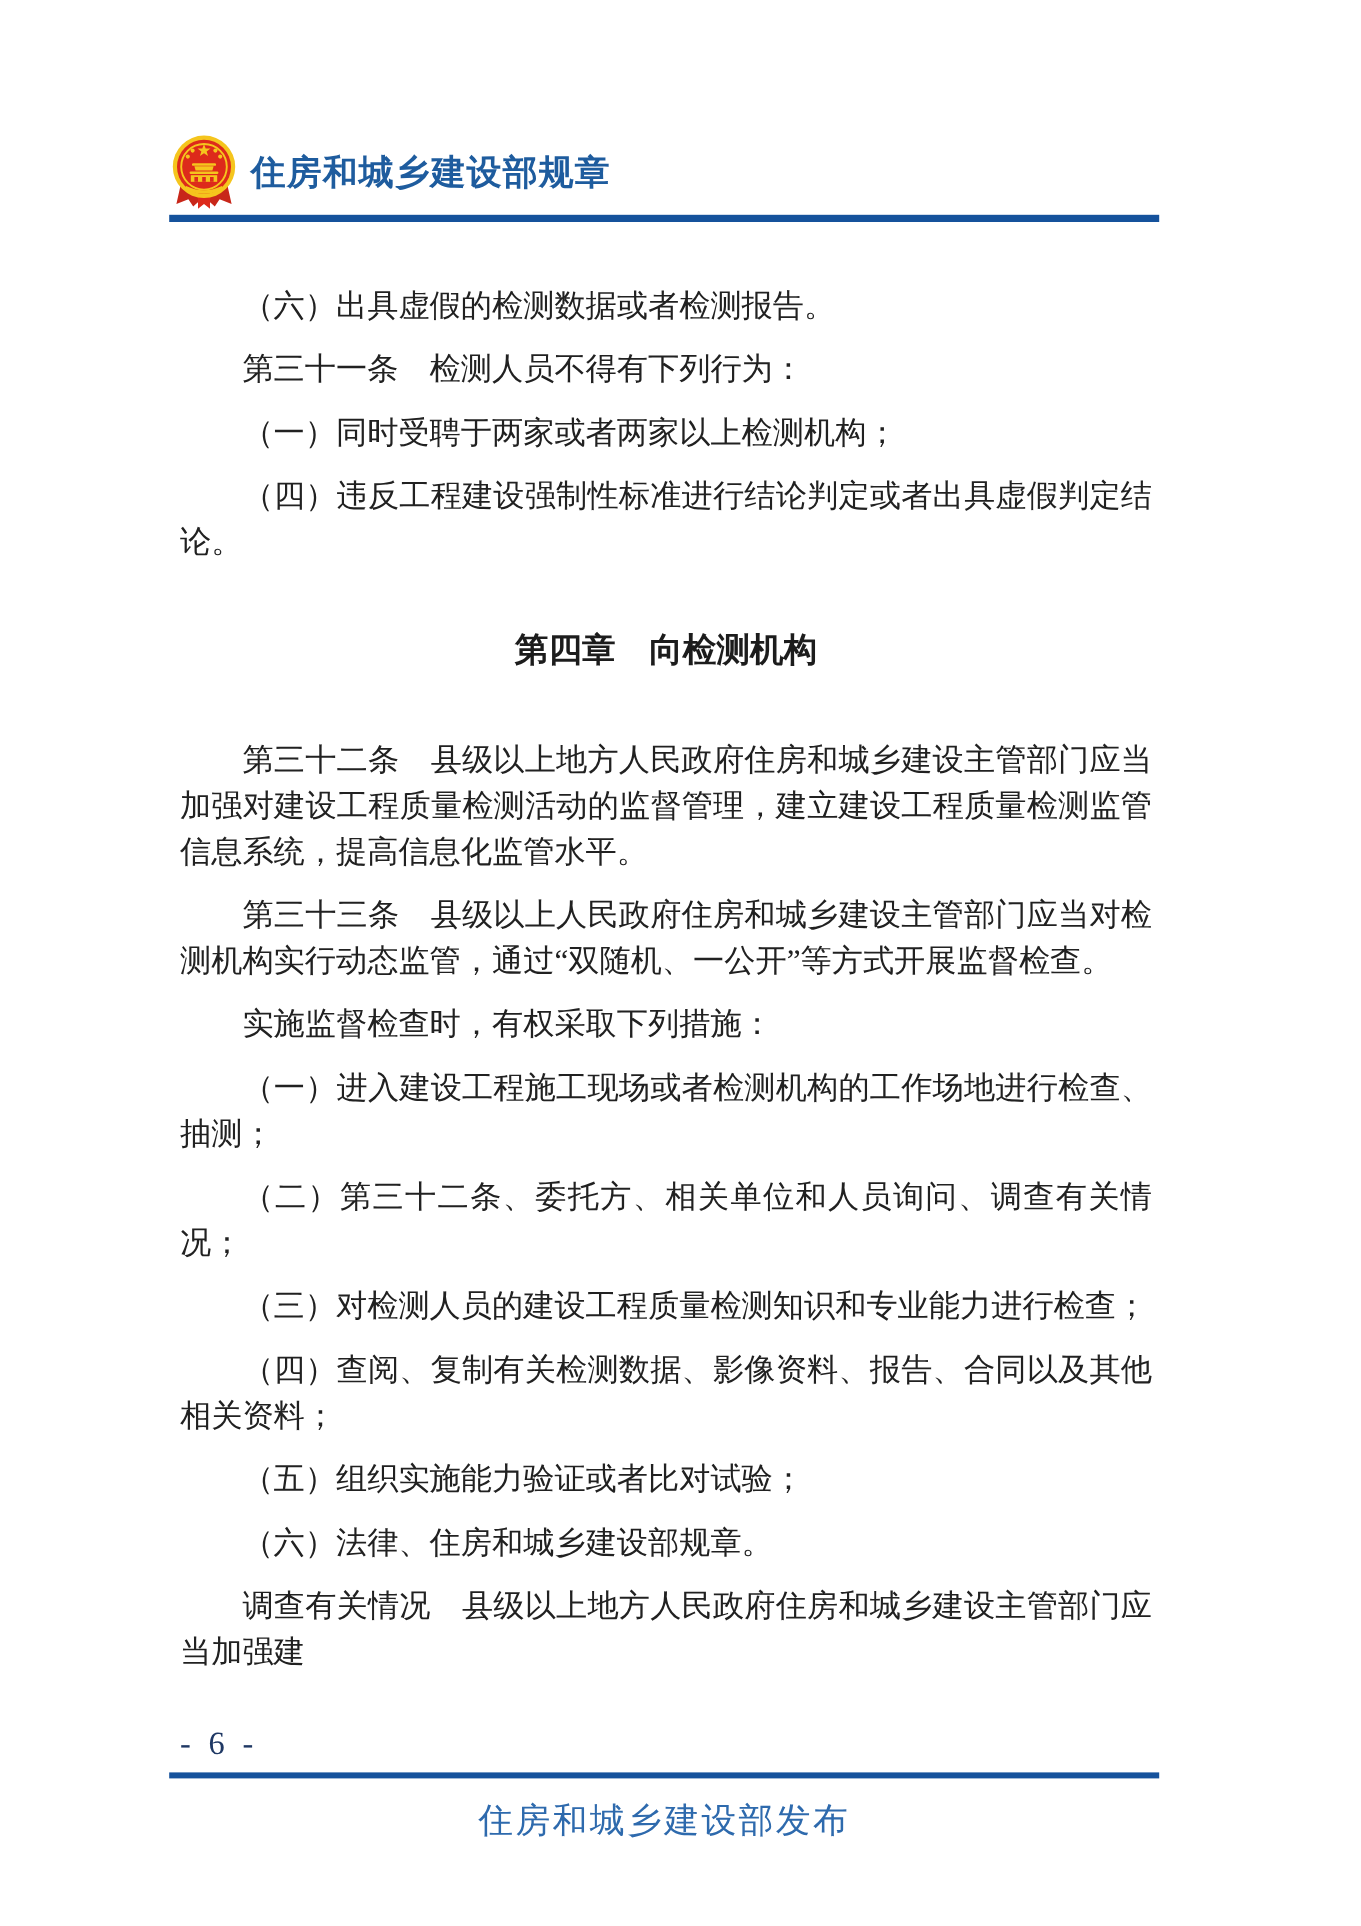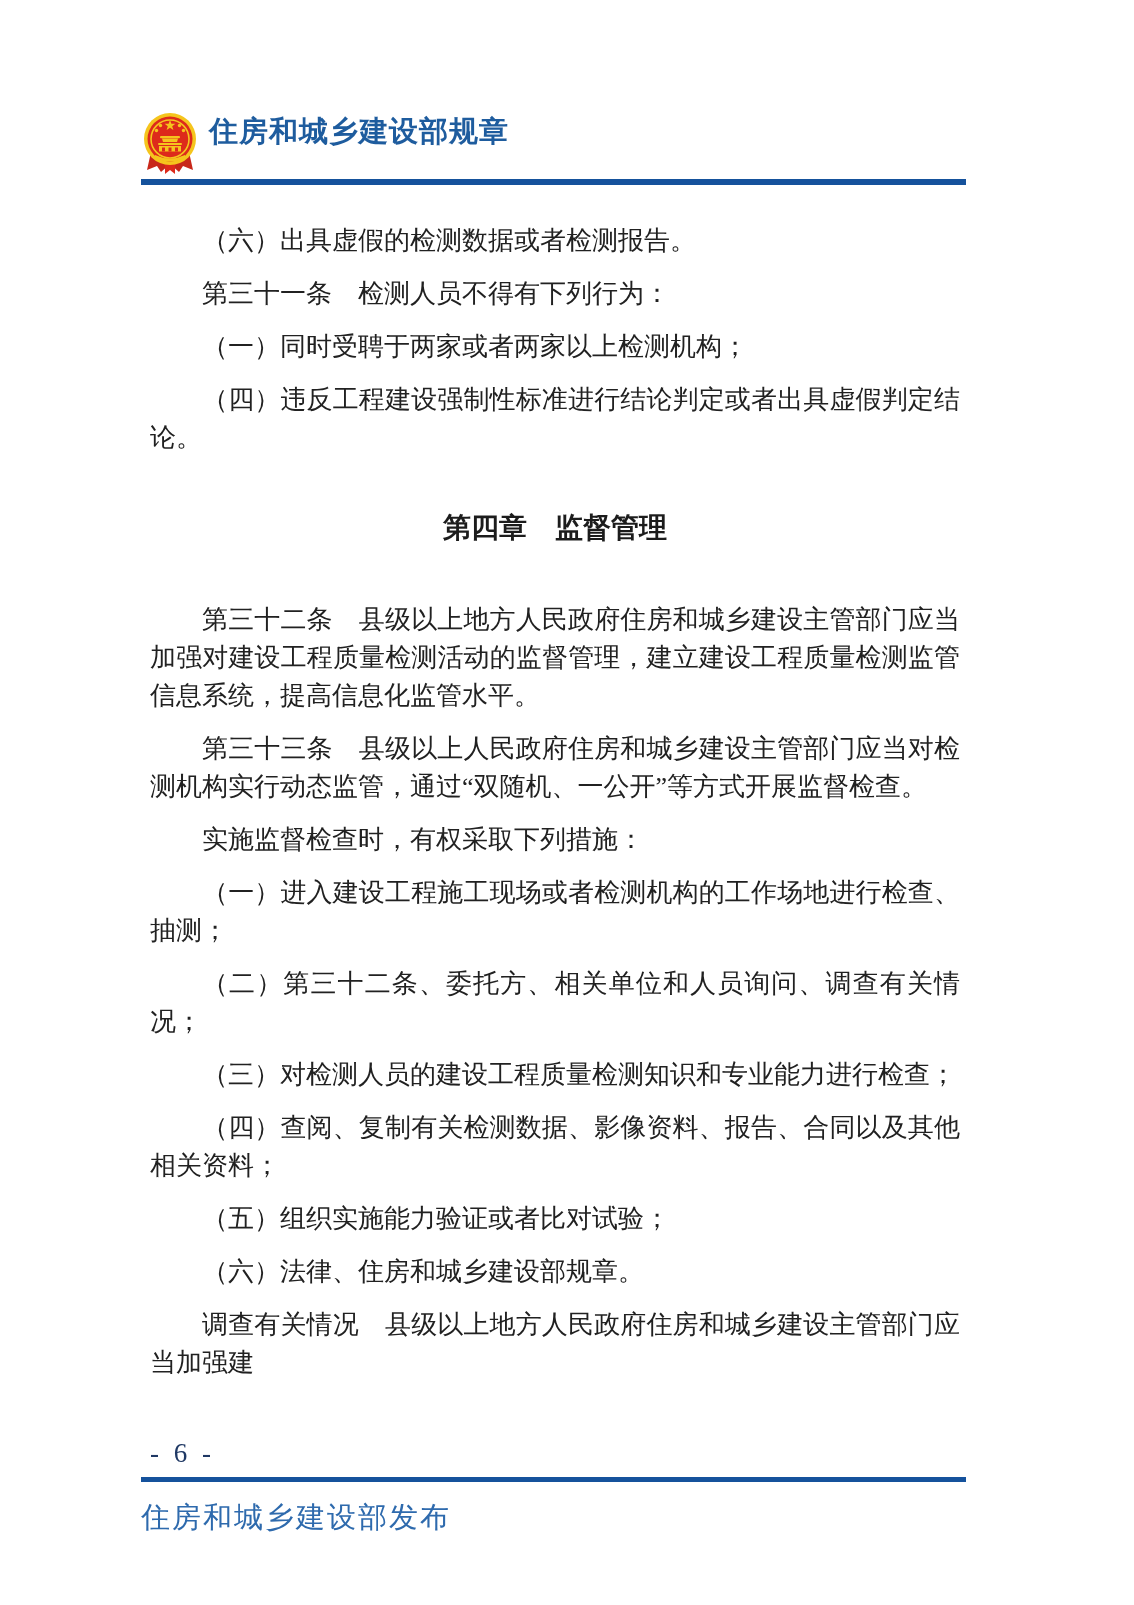--- a/index.html
+++ b/index.html
@@ -16,20 +16,21 @@
   }
 
   
   .hdr {
     position: absolute;
     left: 141px; top: 112px;
     width: 825px;
   }
   .hdr-brand {
     display: flex;
+    align-items: center;
     gap: 10px;
     height: 64px;
   }
   .emblem { width: 58px; height: 64px; flex: 0 0 auto; display: block; }
   .hdr-title {
     font-size: 29px;
     font-weight: bold;
     color: #1e5c9e;
     letter-spacing: 1px;
     font-family: "Liberation Serif", serif;
@@ -37,21 +38,21 @@
   }
   .hdr-rule {
     margin-top: 3px;
     height: 6px;
     background: #15529c;
   }
 
   
   .doc-body {
     position: absolute;
-    left: 150px; top: 222px;
+    left: 150px; top: 236px;
     width: 810px;
     font-size: 26px;
     line-height: 38px;
     text-align: justify;
   }
   .para {
     text-indent: 2em;
     margin: 0 0 15px 0;
   }
   .chapter-heading {
@@ -76,21 +77,21 @@
   .ftr-rule {
     position: absolute;
     left: 141px; top: 1477px;
     width: 825px; height: 5px;
     background: #15529c;
   }
   .publisher {
     position: absolute;
     left: 141px; top: 1498px;
     width: 825px;
-    text-align: left;
+    text-align: center;
     font-size: 29px;
     color: #2e6aad;
     letter-spacing: 2px;
     font-family: "Liberation Serif", serif;
   }
 </style>
 </head>
 <body>
 
 <div class="page">
@@ -128,21 +129,21 @@
     </div>
     <div class="hdr-rule"></div>
   </header>
 
   <main class="doc-body">
     <p class="para">（六）出具虚假的检测数据或者检测报告。</p>
     <p class="para">第三十一条　检测人员不得有下列行为：</p>
     <p class="para">（一）同时受聘于两家或者两家以上检测机构；</p>
     <p class="para">（四）违反工程建设强制性标准进行结论判定或者出具虚假判定结论。</p>
 
-    <h2 class="chapter-heading">第四章　监督管理</h2>
+    <h2 class="chapter-heading">第四章　向检测机构</h2>
 
     <p class="para">第三十二条　县级以上地方人民政府住房和城乡建设主管部门应当加强对建设工程质量检测活动的监督管理，建立建设工程质量检测监管信息系统，提高信息化监管水平。</p>
     <p class="para">第三十三条　县级以上人民政府住房和城乡建设主管部门应当对检测机构实行动态监管，通过“双随机、一公开”等方式开展监督检查。</p>
     <p class="para">实施监督检查时，有权采取下列措施：</p>
     <p class="para">（一）进入建设工程施工现场或者检测机构的工作场地进行检查、抽测；</p>
     <p class="para">（二）第三十二条、委托方、相关单位和人员询问、调查有关情况；</p>
     <p class="para">（三）对检测人员的建设工程质量检测知识和专业能力进行检查；</p>
     <p class="para">（四）查阅、复制有关检测数据、影像资料、报告、合同以及其他相关资料；</p>
     <p class="para">（五）组织实施能力验证或者比对试验；</p>
     <p class="para">（六）法律、住房和城乡建设部规章。</p>

